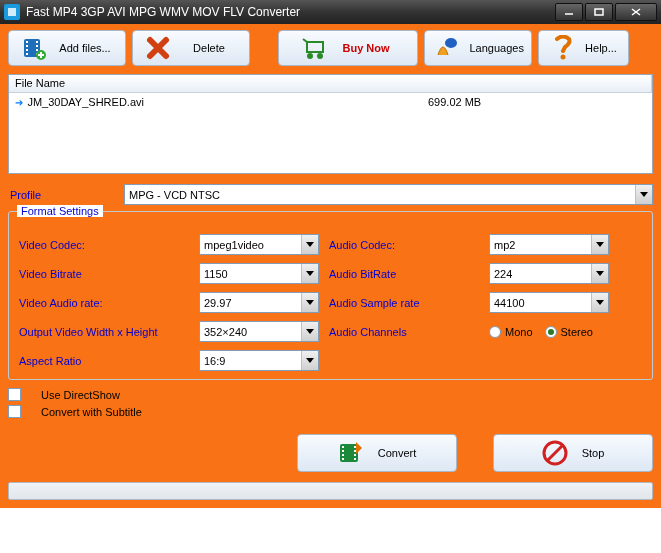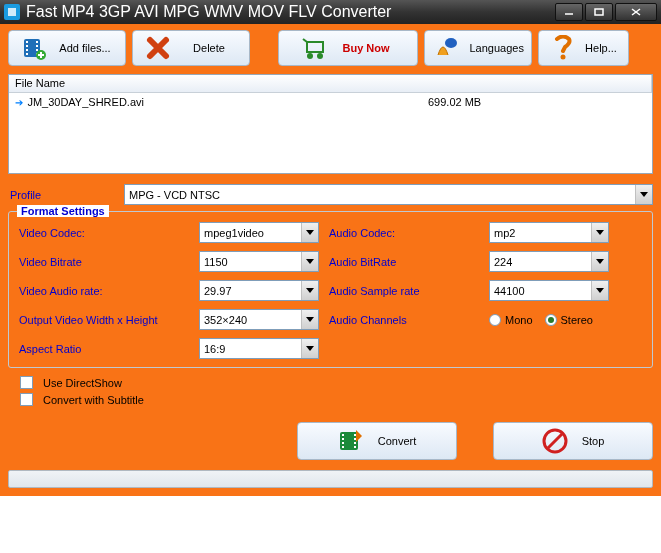--- a/index.html
+++ b/index.html
@@ -1,21 +1,21 @@
 <!DOCTYPE html>
 <html><head>
 <meta charset="utf-8">
 <style>
 * { box-sizing: border-box; margin: 0; padding: 0; font-family: Tahoma, sans-serif; font-size: 11px; }
 body { background: #fff; width: 661px; height: 553px; overflow: hidden; }
 
 .titlebar { height: 24px; background: linear-gradient(to bottom, #555 0%, #333 50%, #222 100%); color: #fff; display: flex; align-items: center; padding: 0 4px; }
 .titlebar-icon { width: 16px; height: 16px; background: #1a9be0; border-radius: 2px; margin-right: 6px; display: flex; align-items: center; justify-content: center; }
 .titlebar-icon svg { width: 10px; height: 10px; }
-.titlebar-title { flex: 1; font-size: 16px; }
+.titlebar-title { flex: 1; font-size: 12px; }
 .winbtns { display: flex; gap: 2px; }
 .winbtn { width: 28px; height: 18px; background: linear-gradient(#666,#333); border: 1px solid #111; border-radius: 2px; display: flex; align-items: center; justify-content: center; cursor: pointer; }
 .winbtn svg { width: 10px; height: 8px; stroke: #fff; stroke-width: 1.5; fill: none; }
 .winbtn.close { width: 42px; }
 
 .content { padding: 4px 8px 8px 8px; background: #f97316; }
 
 .toolbar { display: flex; gap: 6px; margin: 2px 0 8px 0; }
 .tbtn { height: 36px; border: 1px solid #a8b8c8; border-radius: 4px; background: linear-gradient(#f8fbff,#dde8f4); display: flex; align-items: center; justify-content: center; gap: 8px; cursor: pointer; padding: 0 10px; color: #000; }
 .tbtn .ticon { width: 28px; height: 28px; display: flex; align-items: center; justify-content: center; }
@@ -35,32 +35,32 @@
 .row { display: flex; align-items: center; margin-bottom: 6px; gap: 6px; }
 .flabel { color: #0000d0; width: 110px; padding-left: 2px; }
 .finput { flex: 1; height: 21px; border: 1px solid #7f9db9; padding: 2px 4px; background: #fff; }
 .fselect { flex: 1; height: 21px; border: 1px solid #7f9db9; background: #fff; display: flex; align-items: center; }
 .fselect .sval { flex: 1; padding: 0 4px; }
 .fselect .sarr { width: 17px; height: 19px; border-left: 1px solid #c0c0c0; background: linear-gradient(#f0f0f0,#d0d0d0); display: flex; align-items: center; justify-content: center; }
 .browse-btn { width: 108px; height: 36px; border: 1px solid #a8b8c8; border-radius: 3px; background: linear-gradient(#f8fbff,#dde8f4); display: flex; align-items: center; justify-content: center; gap: 10px; cursor: pointer; }
 .folder-icon { width: 24px; height: 20px; }
 
 .fieldset { border: 1px solid #c0c8d0; border-radius: 3px; padding: 10px 10px 8px 10px; margin: 4px 0 8px 0; position: relative; }
-.fieldset .legend { position: absolute; top: -7px; left: 8px; background: #fff; padding: 0 4px; color: #0000d0; font-weight: bold; }
-.fs-grid { display: grid; grid-template-columns: 180px 130px 160px 140px; row-gap: 8px; align-items: center; }
+.fieldset .legend { position: absolute; top: -7px; left: 8px; background: #fff; padding: 0 4px; color: #0000d0; }
+.fs-grid { display: grid; grid-template-columns: 180px 130px 160px 140px; row-gap: 8px; align-items: center; margin-top: 12px; }
 .fs-label { color: #0000d0; }
 .fs-sel { height: 21px; width: 120px; border: 1px solid #7f9db9; display: flex; background: #fff; }
 .fs-sel .sval { flex: 1; padding: 0 4px; display: flex; align-items: center; }
 .fs-sel .sarr { width: 17px; border-left: 1px solid #c0c0c0; background: linear-gradient(#f0f0f0,#d0d0d0); display: flex; align-items: center; justify-content: center; }
 .radios { display: flex; gap: 12px; align-items: center; }
 .radio { display: flex; align-items: center; gap: 4px; cursor: pointer; }
 .radio .rdot { width: 12px; height: 12px; border: 1px solid #7f9db9; border-radius: 50%; display: flex; align-items: center; justify-content: center; background: #fff; }
 .radio.checked .rdot::after { content: ""; width: 6px; height: 6px; background: #2a7a2a; border-radius: 50%; }
 
-.check { display: flex; align-items: center; gap: 10px; margin: 4px 12px; cursor: pointer; }
+.check { display: flex; align-items: center; gap: 20px; margin: 4px 0; cursor: pointer; }
 .check .cbox { width: 13px; height: 13px; border: 1px solid #7f9db9; background: #fff; }
 
 .actions { display: flex; justify-content: flex-end; gap: 36px; margin: 16px 0 10px 0; }
 .abtn { width: 160px; height: 38px; border: 1px solid #a8b8c8; border-radius: 4px; background: linear-gradient(#f8fbff,#dde8f4); display: flex; align-items: center; justify-content: center; gap: 14px; cursor: pointer; font-size: 15px; }
 .abtn .aicon { width: 26px; height: 26px; display: flex; align-items: center; justify-content: center; }
 
 .progress { height: 18px; border: 1px solid #b0b8c0; border-radius: 2px; background: linear-gradient(#f0f3f6,#e0e6ec); margin-top: 6px; }
 
 .tri { width: 0; height: 0; border-left: 4px solid transparent; border-right: 4px solid transparent; border-top: 5px solid #000; }
 </style>

